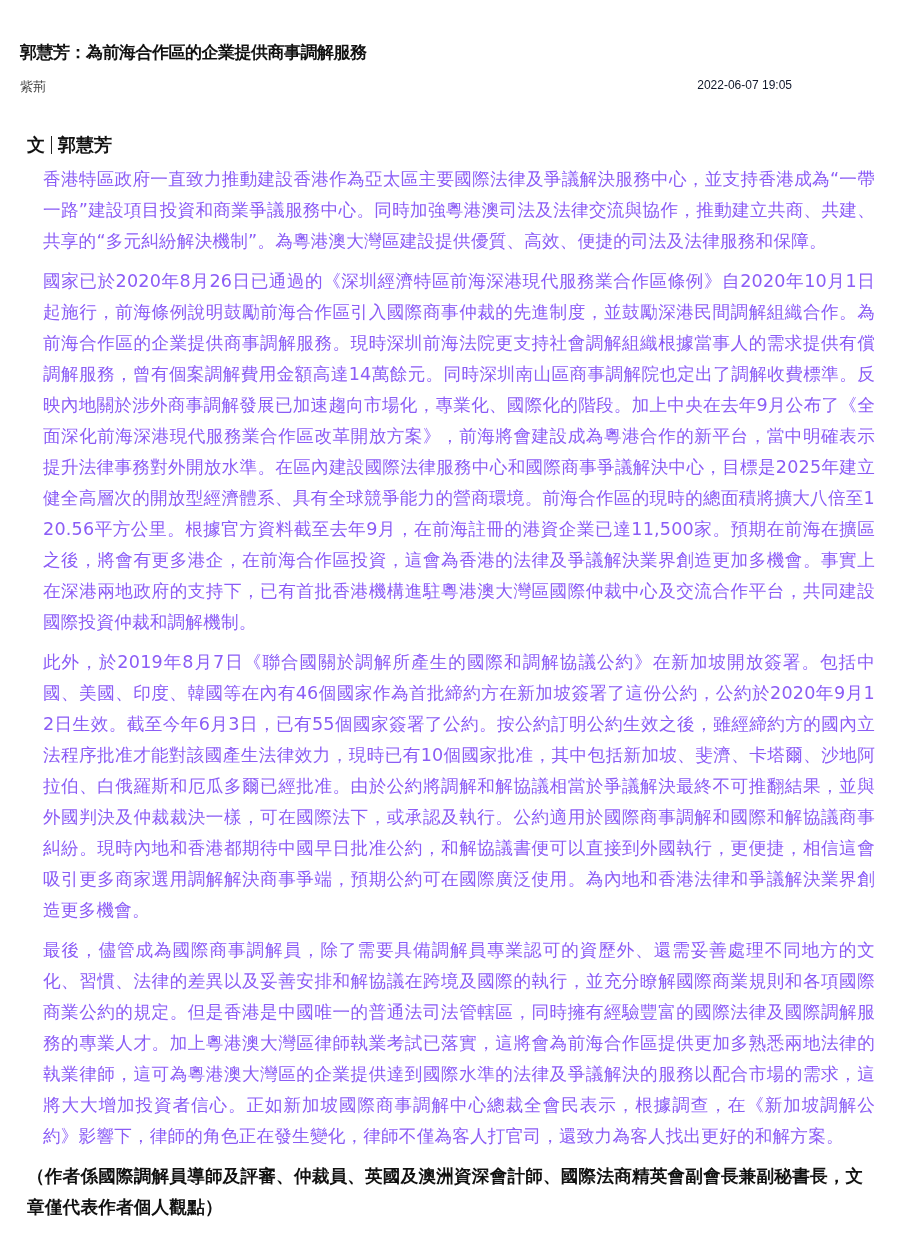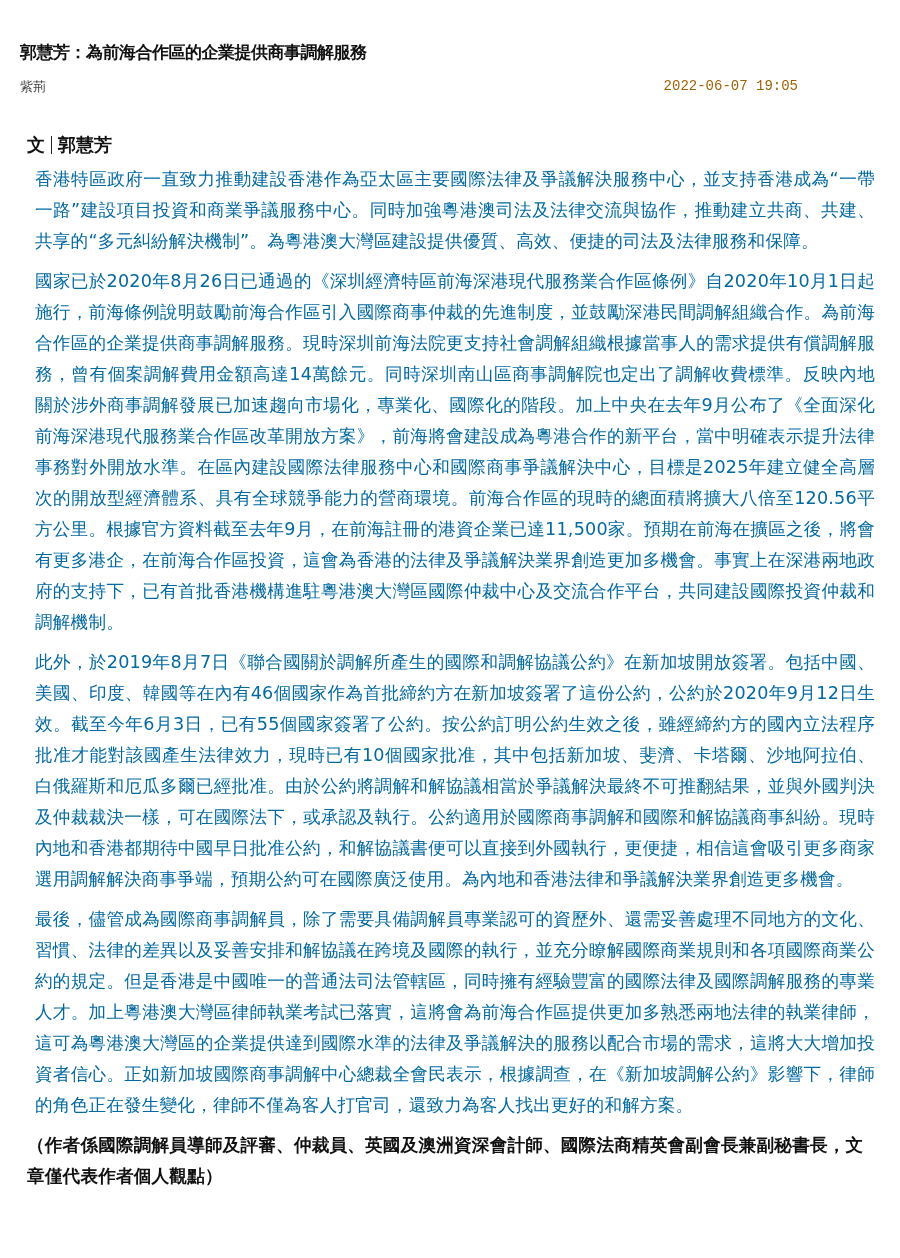--- a/index.html
+++ b/index.html
@@ -21,34 +21,34 @@
       top: 30px;
       font-size: 17px;
       font-weight: bold;
       color: #111111;
       letter-spacing: -0.5px;
       white-space: nowrap;
     }
     .meta-row {
       position: absolute;
       left: 20px;
-      right: 102px;
+      right: 108px;
       top: 78px;
       display: flex;
       justify-content: space-between;
       font-size: 13px;
       color: #444444;
     }
     .meta-source {
       font-family: "DejaVu Sans", sans-serif;
     }
     .meta-date {
-      font-family: Liberation Mono, monospace;
-      font-size: 14px;
-      color: #a16207;
+      font-family: Liberation Sans, sans-serif;
+      font-size: 12px;
+      color: #0f172a;
     }
     .byline {
       position: absolute;
       left: 27px;
       top: 133px;
       font-size: 18px;
       font-weight: bold;
       color: #111111;
       display: flex;
       align-items: center;
@@ -60,24 +60,24 @@
       height: 18px;
       background: #222222;
     }
     .content {
       position: absolute;
       left: 27px;
       top: 164px;
       width: 848px;
     }
     .para {
-      margin: 0 0 9px 8px;
+      margin: 0 0 9px 16px;
       font-size: 17.6px;
       line-height: 31px;
-      color: #0369a1;
+      color: #8b5cf6;
       text-align: justify;
       word-break: break-all;
       letter-spacing: 0.2px;
     }
     .note {
       margin: 0;
       font-size: 17.6px;
       line-height: 31px;
       font-weight: bold;
       color: #111111;

